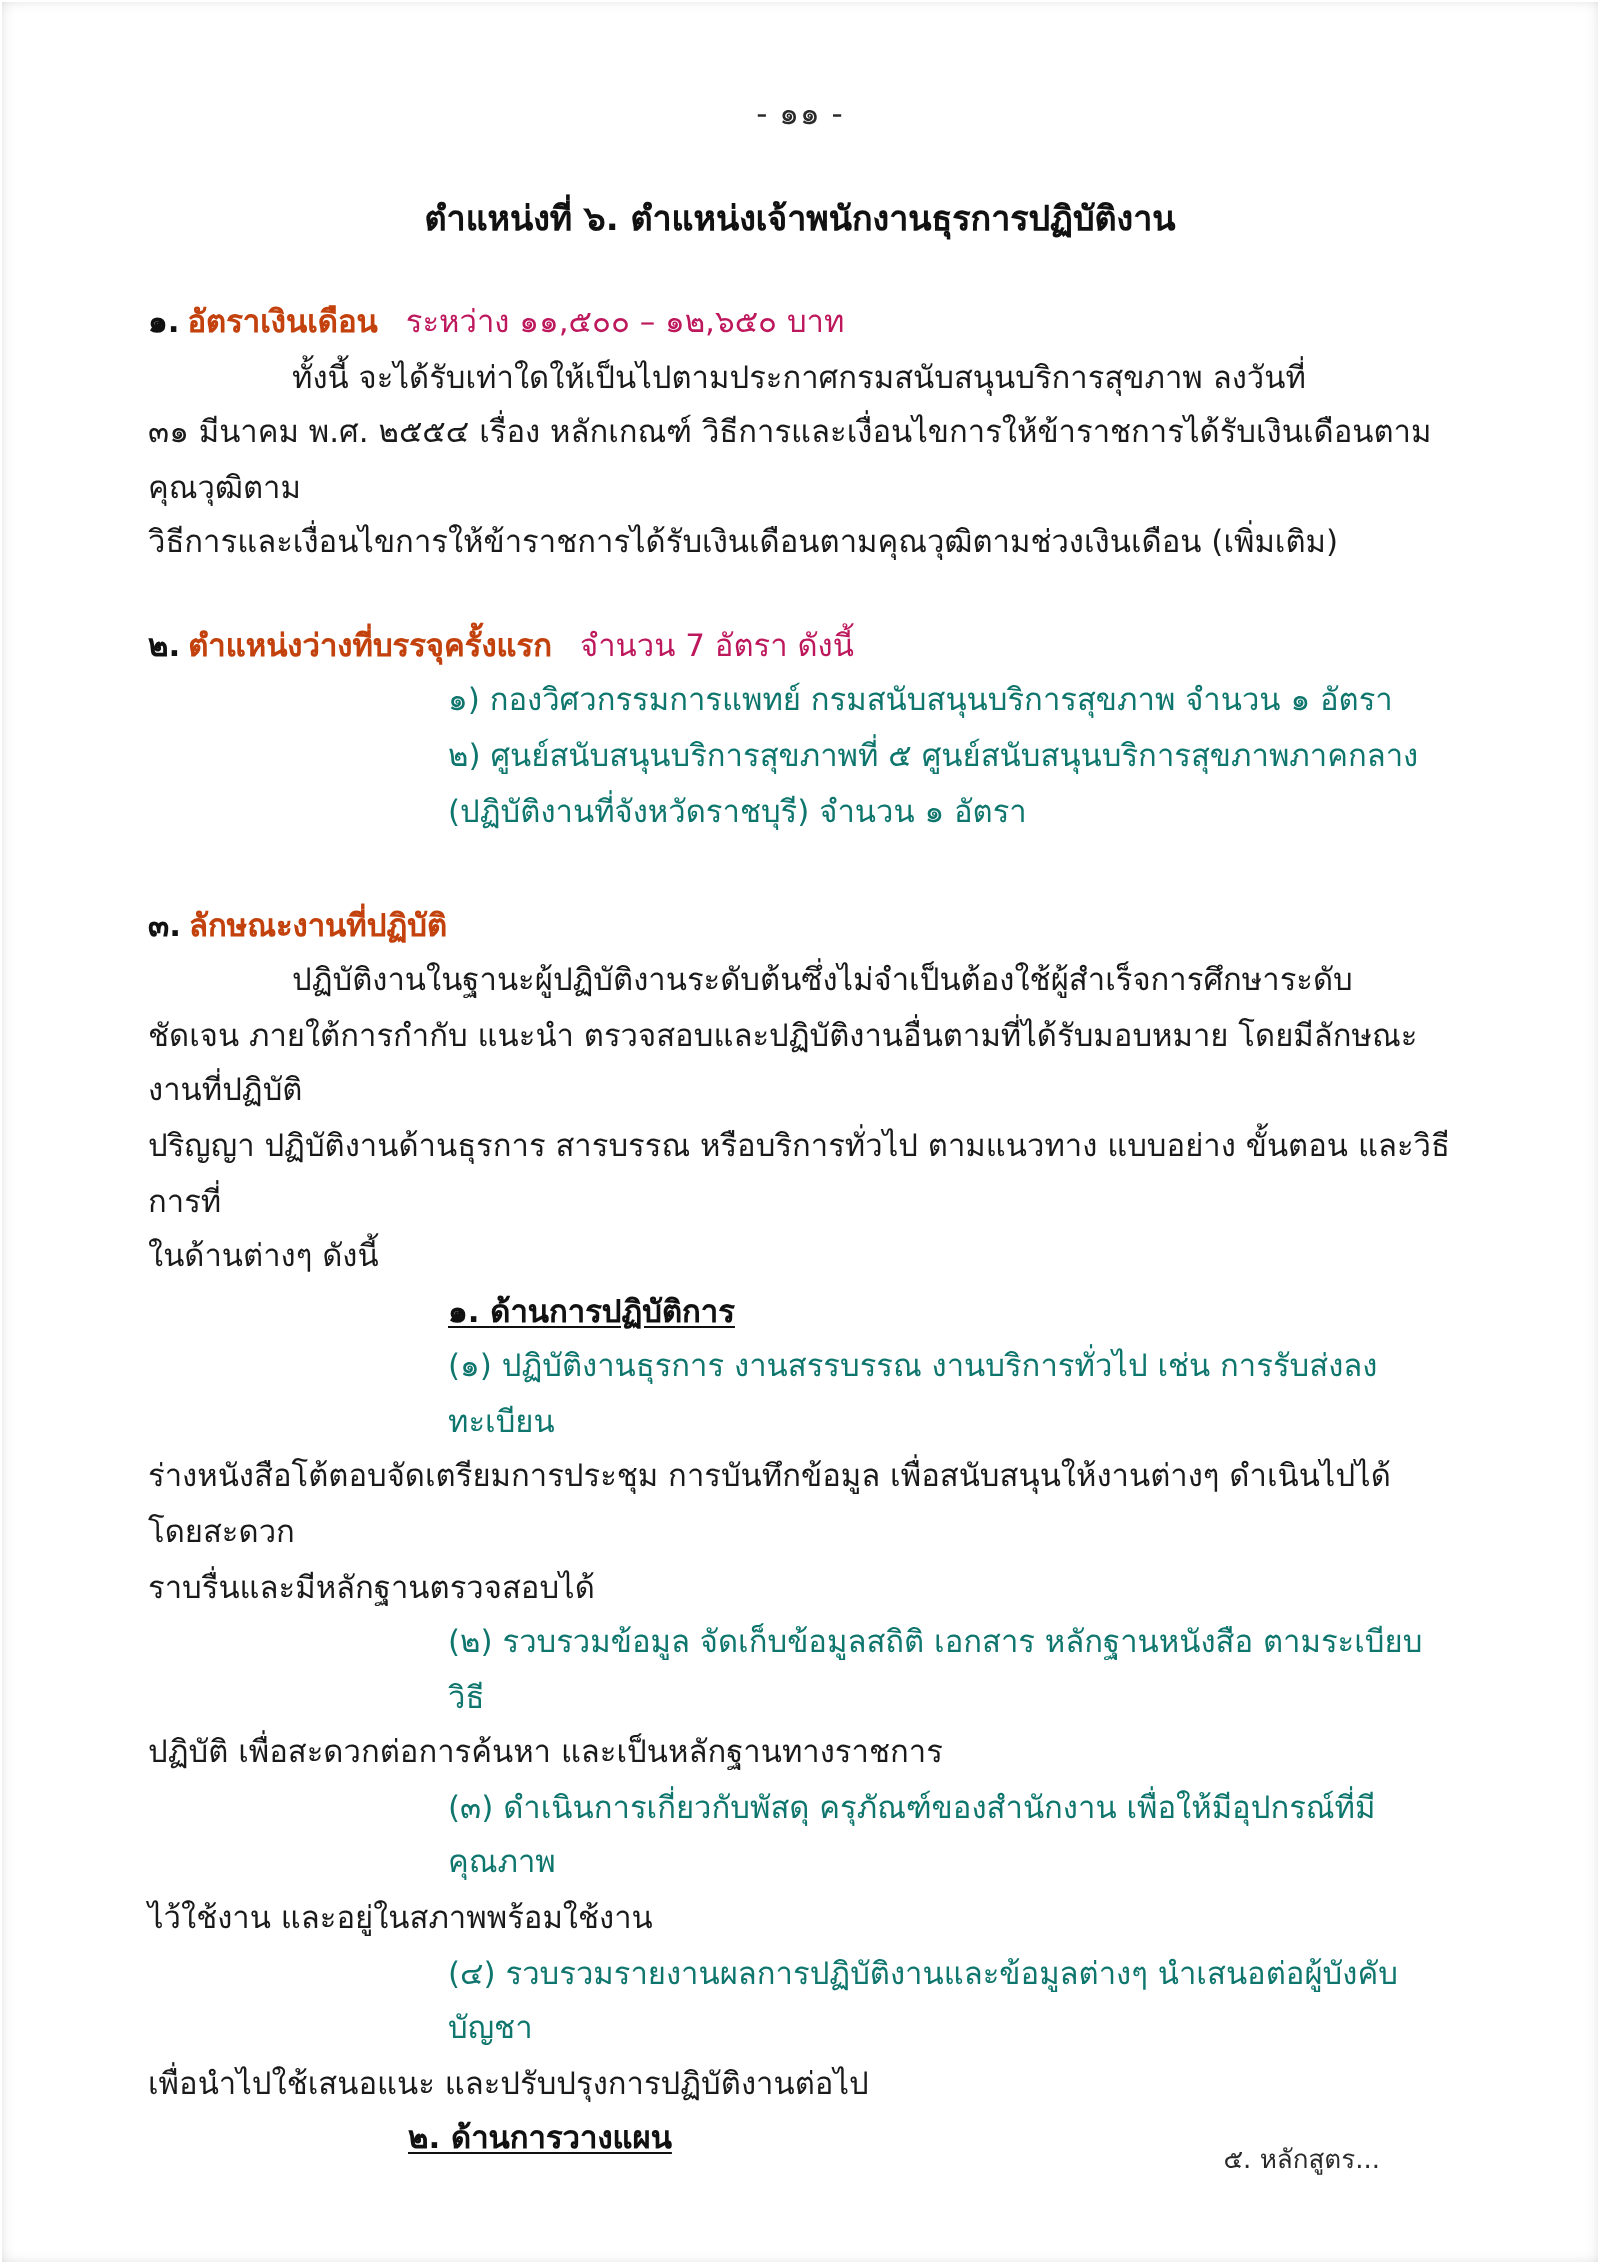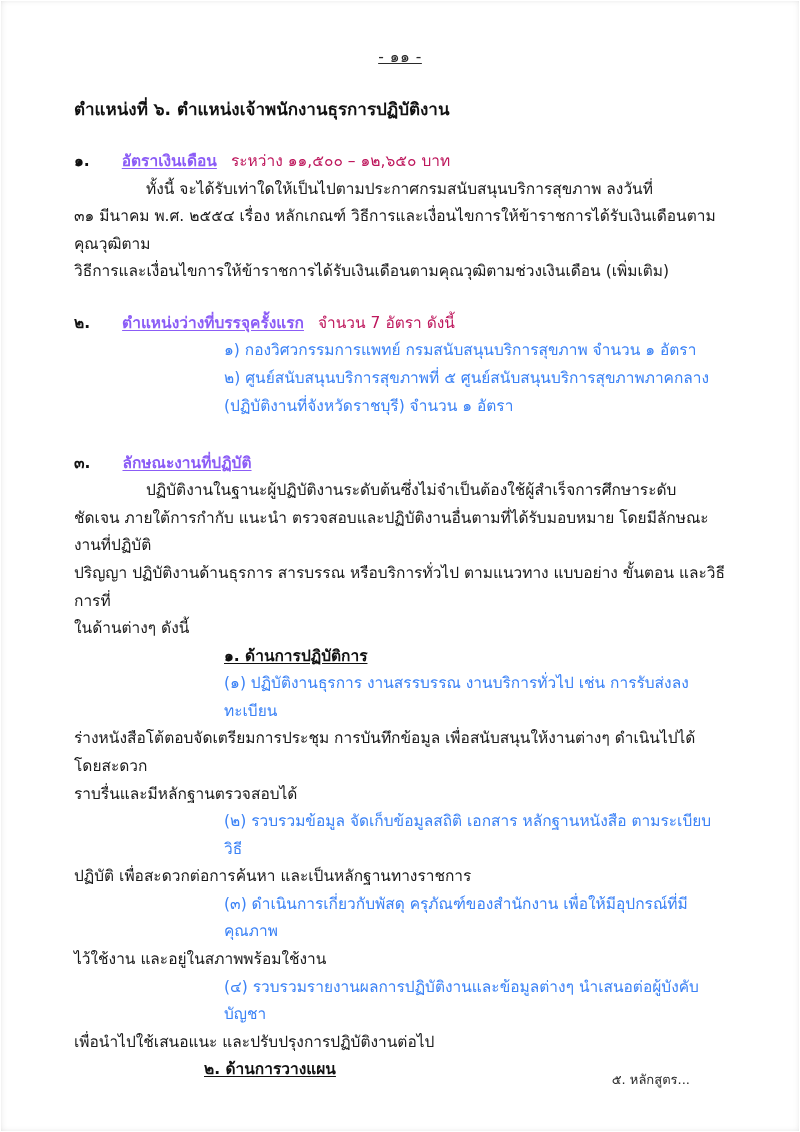--- a/index.html
+++ b/index.html
@@ -35,45 +35,42 @@
                 inset -4px 0 10px -6px rgba(0,0,0,0.14),
                 inset 0 4px 10px -6px rgba(0,0,0,0.12),
                 inset 0 -4px 10px -6px rgba(0,0,0,0.12);
   }
   .page-number {
     text-align: center;
     font-size: 15.5px;
     letter-spacing: 0.5px;
     margin: 0 0 26px 0;
     color: #2a2a2a;
-    text-decoration: underline;
   }
   .doc-title {
-    text-align: left;
+    text-align: center;
     font-size: 17px;
     font-weight: bold;
     margin: 0 0 26px 0;
     color: #111111;
   }
   .section {
     margin-bottom: 15px;
   }
   .sec-row {
     display: flex;
     align-items: flex-start;
     gap: 0px;
   }
   .sec-head {
     font-size: 15.5px;
     font-weight: bold;
-    text-decoration: underline;
     text-underline-offset: 2px;
     white-space: nowrap;
-    color: #8b5cf6;
-    margin-left: 28px;
+    color: #c2410c;
   }
   .sec-num {
     font-size: 15.5px;
     font-weight: bold;
     white-space: nowrap;
     color: #111111;
     margin-right: 4px;
   }
   .sec-head-block {
     font-size: 15.5px;
@@ -107,21 +104,21 @@
     color: #111111;
   }
   .sub-head-2 {
     padding-left: 130px;
   }
   .list-line {
     font-size: 15.5px;
     line-height: 1.78;
     margin: 0;
     padding-left: 150px;
-    color: #3b82f6;
+    color: #0f766e;
   }
   .footer-note {
     position: absolute;
     right: 110px;
     bottom: 42px;
     font-size: 13px;
     color: #2a2a2a;
   }
   .spacer-sm { height: 9px; }
   .spacer-md { height: 15px; }

